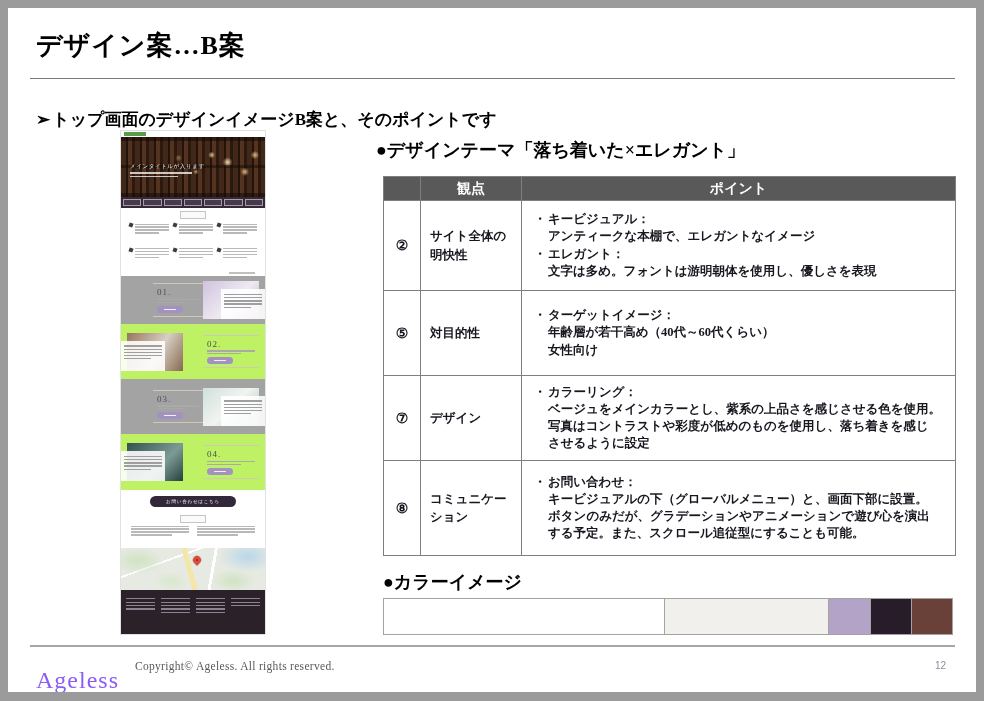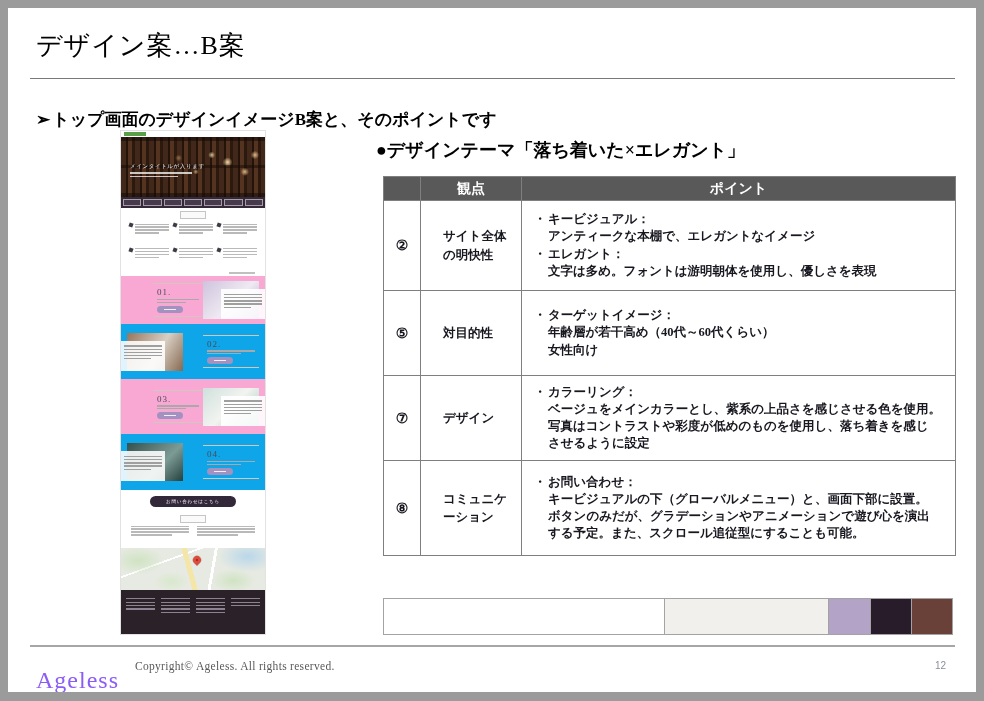--- a/index.html
+++ b/index.html
@@ -1,34 +1,34 @@
 <!DOCTYPE html>
 <html><head>
 <meta charset="utf-8">
 <style>
   * { margin:0; padding:0; box-sizing:border-box; }
   html,body { width:984px; height:701px; }
   body { background:#9b9b9b; position:relative; font-family:"Liberation Serif","DejaVu Serif",serif; }
   .slide { position:absolute; left:8px; top:8px; width:968px; height:684px; background:#ffffff; overflow:hidden; }
 
   
-  .title { position:absolute; left:28px; top:20px; font-size:26px; font-weight:normal; color:#000; letter-spacing:1px; }
+  .title { position:absolute; left:28px; top:20px; font-size:26px; font-weight:bold; color:#000; letter-spacing:1px; }
   .title-rule { position:absolute; left:22px; top:70px; width:925px; height:1px; background:#7a7a7a; }
   .subtitle { position:absolute; left:28px; top:88px; font-size:17px; font-weight:bold; color:#000;margin-top:12px; }
   .subtitle .arrow { margin-right:2px; }
 
   
   .theme-heading { position:absolute; left:368px; top:130px; font-size:18px; font-weight:bold; color:#000; }
   .points-table { position:absolute; left:375px; top:168px; width:572px; border-collapse:collapse; table-layout:fixed; }
   .points-table th, .points-table td { border:1px solid #7f7f7f; vertical-align:middle; }
   .points-table thead th { background:#595959; color:#fff; font-size:14px; font-weight:bold; text-align:center; height:24px; }
   .points-table td { color:#17171f; font-weight:bold; }
   .col-no { width:37px; } .col-vp { width:101px; } .col-pt { width:434px; }
   td.no { text-align:center; font-size:14px; }
-  td.vp { font-size:12.5px; padding:4px 6px 4px 22px; line-height:1.45; }
+  td.vp { font-size:12.5px; padding:4px 6px 4px 9px; line-height:1.45; }
   td.pt { font-size:12.5px; padding:6px 8px 6px 10px; line-height:1.38; vertical-align:middle; }
   tr.r1 { height:90px; } tr.r2 { height:85px; } tr.r3 { height:85px; } tr.r4 { height:95px; }
   .pt-line { display:flex; }
   .pt-line .b { width:16px; text-align:center; flex:0 0 16px; }
   .pt-line.cont { padding-left:16px; }
 
   .color-heading { position:absolute; left:375px; top:562px; font-size:18px; font-weight:bold; color:#000; }
   .color-bar { position:absolute; left:375px; top:590px; width:570px; height:37px; display:flex; border:1px solid #a3a3a3; }
   .color-bar .sw { height:100%; border-right:1px solid #a3a3a3; }
   .color-bar .sw:last-child { border-right:none; }
@@ -65,22 +65,22 @@
   .m-label { position:absolute; top:3px; left:50%; transform:translateX(-50%); width:26px; height:8px; border:1px solid #c5c5c5; background:#fafafa; }
   .m-grid { display:grid; grid-template-columns:1fr 1fr 1fr; grid-template-rows:1fr 1fr; gap:3px 4px; padding:2px 8px; height:50px; }
   .m-feat { display:flex; gap:2px; }
   .m-feat .ic { flex:0 0 4px; width:4px; height:4px; background:#3c3c46; transform:rotate(20deg); margin-top:1px; }
   .bars { flex:1; }
   .bars i { display:block; height:1.3px; background:#b9b9b9; margin:1.6px 0; }
   .bars i.short { width:70%; }
   .m-more { position:absolute; right:10px; bottom:2px; width:26px; height:2px; background:#c0c0c0; }
 
   .m-sec { flex:0 0 auto; display:flex; align-items:center; justify-content:space-between; padding:4px 6px; position:relative; }
-  .m-sec.beige { background:#f9a8d4;padding-left:32px; }
-  .m-sec.white { background:#0ea5e9; }
+  .m-sec.beige { background:#a3a3a3;padding-left:32px; }
+  .m-sec.white { background:#bef264; }
   .m-numblock { width:56px; padding:3px 4px; border-top:1px solid #cfc8bc; border-bottom:1px solid #cfc8bc; }
   .m-num { font-family:"Liberation Serif",serif; font-size:9px; color:#4c4c58; letter-spacing:1px; }
   .m-numblock .bars i { background:#a9a9a9; }
   .m-pill { width:26px; height:7px; border-radius:3.5px; background:#a391bf; margin-top:3px; position:relative; }
   .m-pill::after { content:""; position:absolute; left:7px; top:2.8px; width:12px; height:1.2px; background:rgba(255,255,255,.85); }
   .m-photo { width:56px; height:38px; position:relative; flex:0 0 auto; }
   .ph1 { background:linear-gradient(135deg,#cfc3dd,#efeaf2 55%,#b4a3c8); }
   .ph2 { background:linear-gradient(120deg,#97755c,#d8cfc4 55%,#86684f); }
   .ph3 { background:linear-gradient(135deg,#cfe0dd,#f2f4f0 50%,#9fc0ba); }
   .ph4 { background:linear-gradient(135deg,#33504e,#7d9b95 60%,#24403e); }
@@ -364,20 +364,21 @@
               <span>お問い合わせ：</span>
             </div>
           <div class="pt-line cont">キービジュアルの下（グローバルメニュー）と、画面下部に設置。</div>
           <div class="pt-line cont">ボタンのみだが、グラデーションやアニメーションで遊び心を演出</div>
           <div class="pt-line cont">する予定。また、スクロール追従型にすることも可能。</div>
         </td>
       </tr>
     </tbody>
   </table>
 
+  <div class="color-heading">●カラーイメージ</div>
   <div class="color-bar">
     <div class="sw" style="background: rgb(255, 255, 255); flex: 0 0 281px;"></div>
     <div class="sw" style="background: rgb(241, 240, 236); flex: 0 0 164px;"></div>
     <div class="sw" style="background: rgb(179, 164, 199); flex: 0 0 42px;"></div>
     <div class="sw" style="background: rgb(40, 28, 42); flex: 0 0 41px;"></div>
     <div class="sw" style="background: rgb(106, 65, 56); flex: 0 0 40px;"></div>
   </div>
 
   <div class="footer-rule"></div>
   <div class="brand">Ageless</div>

